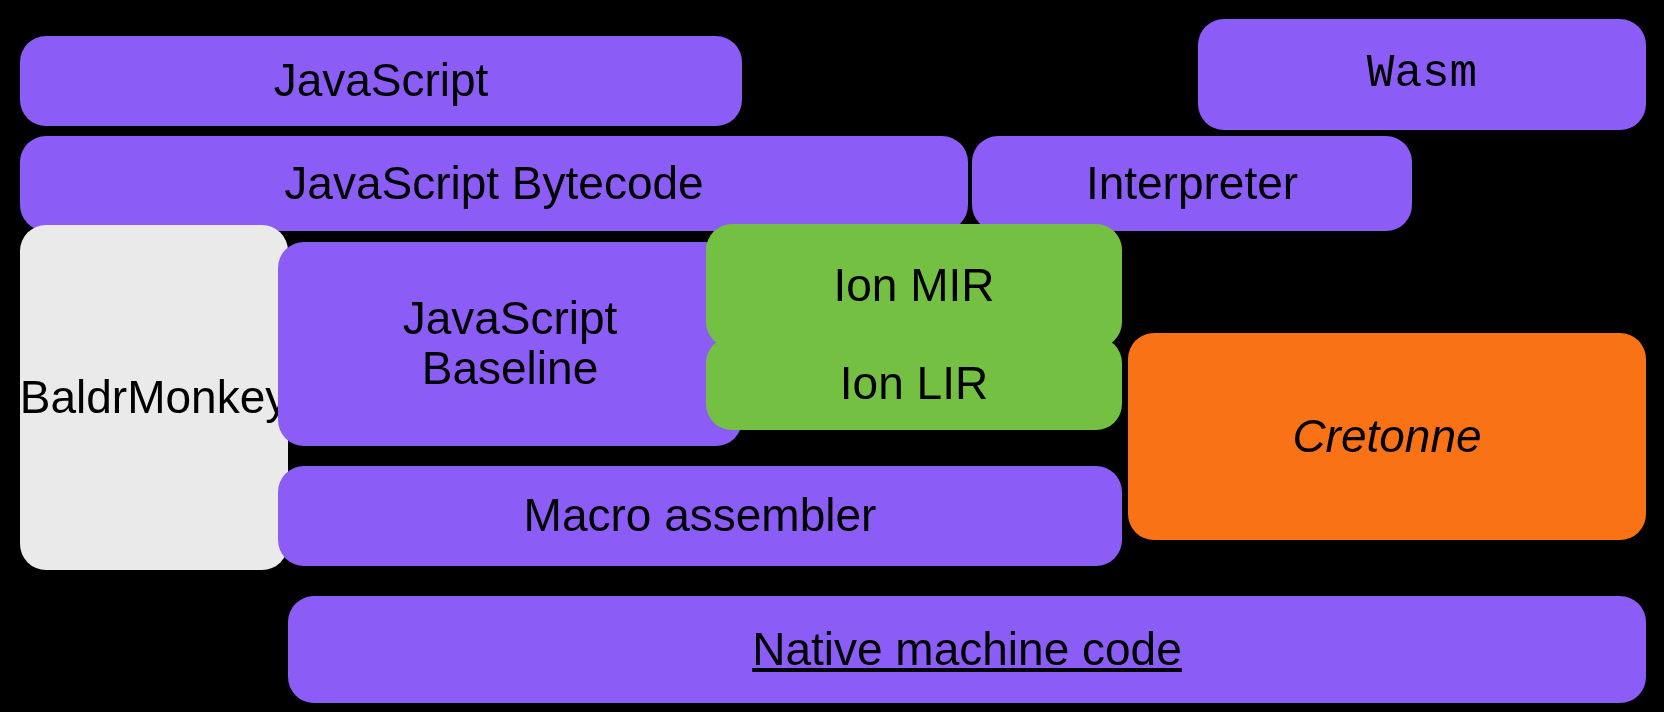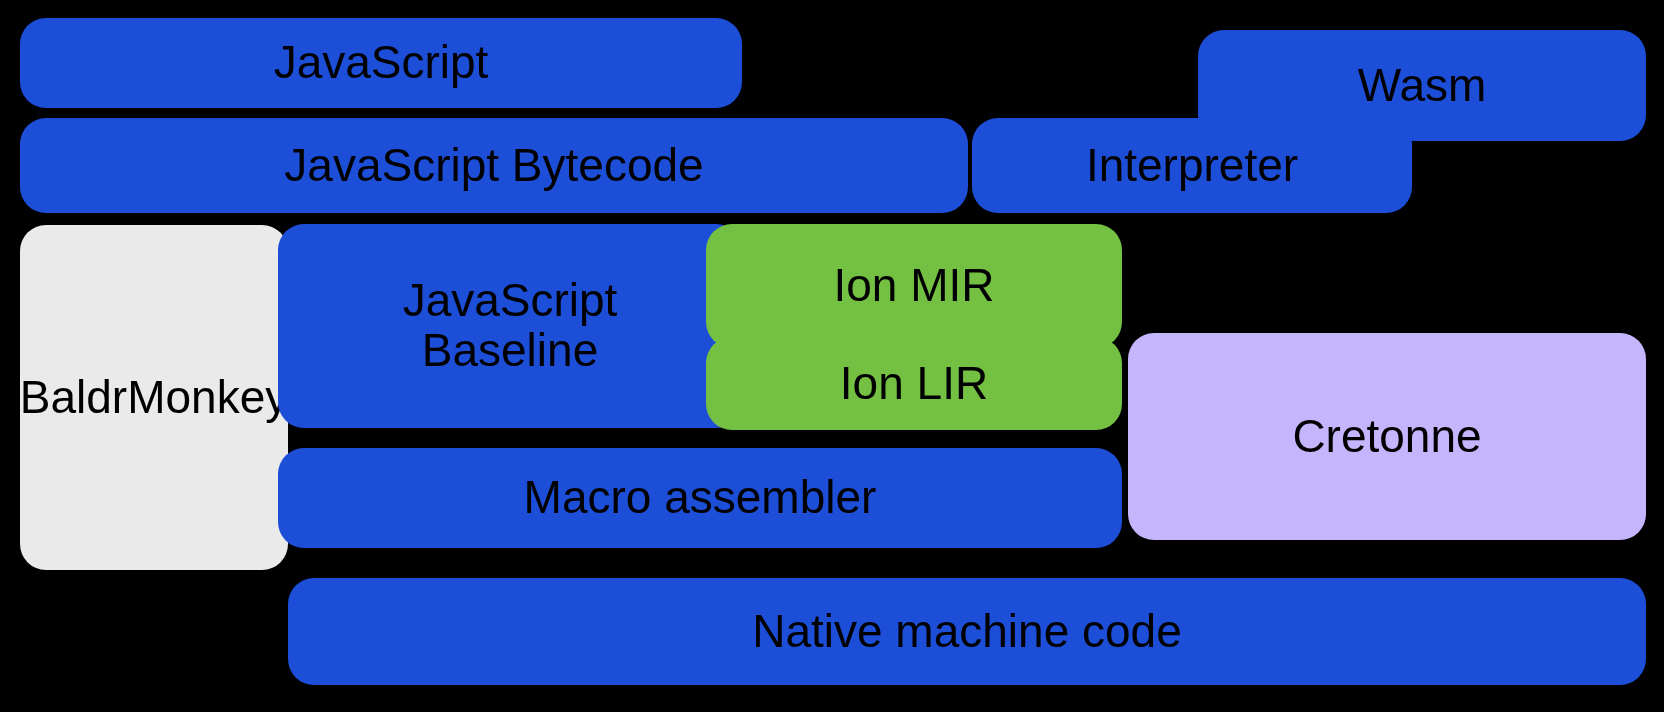--- a/index.html
+++ b/index.html
@@ -28,46 +28,46 @@
     color: #000000;
     background: #ffffff;
     border-radius: 26px;
     font-size: 46px;
     font-weight: 400;
     line-height: 1.08;
     letter-spacing: 0px;
     white-space: pre-line;
     padding: 0 8px;
   }
-  .fill-white  { background: #1d4ed8; }
+  .fill-white  { background: #8b5cf6; margin-top: 18px; }
   .fill-gray   { background: #eaeaea; }
   .fill-green  { background: #74c043; }
-  .fill-pink   { background: #c4b5fd; }
+  .fill-pink   { background: #f97316; font-style: italic; }
 
   
   .n-javascript        { left: 20px;   top: 18px;  width: 722px; height: 90px; }
   .n-asmjs             { left: 748px;  top: 18px;  width: 444px; height: 90px; }
-  .n-wasm              { left: 1198px; top: 30px;  width: 448px; height: 111px; }
+  .n-wasm              { left: 1198px; top: 1px;  width: 448px; height: 111px; font-family: Liberation Mono, monospace; }
 
   
   .n-js-bytecode       { left: 20px;   top: 118px; width: 948px; height: 95px; }
   .n-baldrmonkey       { left: 972px;  top: 118px; width: 440px; height: 95px; }
 
   
   .n-interpreter       { left: 20px;   top: 225px; width: 268px; height: 345px; }
   .n-js-baseline       { left: 278px;  top: 224px; width: 464px; height: 204px; }
   .n-ion-mir           { left: 706px;  top: 224px; width: 416px; height: 124px; }
   .n-ion-lir           { left: 706px;  top: 337px; width: 416px; height: 93px;  }
   .n-cretonne          { left: 1128px; top: 333px; width: 518px; height: 207px; }
 
   
   .n-macro-assembler   { left: 278px;  top: 448px; width: 844px; height: 100px; }
 
   
-  .n-native-code       { left: 288px;  top: 578px; width: 1358px; height: 107px; }
+  .n-native-code       { left: 288px;  top: 578px; width: 1358px; height: 107px; text-decoration: underline; }
 </style>
 </head>
 <body>
 
 <div id="stage">
 
   <div class="node fill-white n-javascript">JavaScript</div>
 
 
   <div class="node fill-white n-wasm">Wasm</div>

